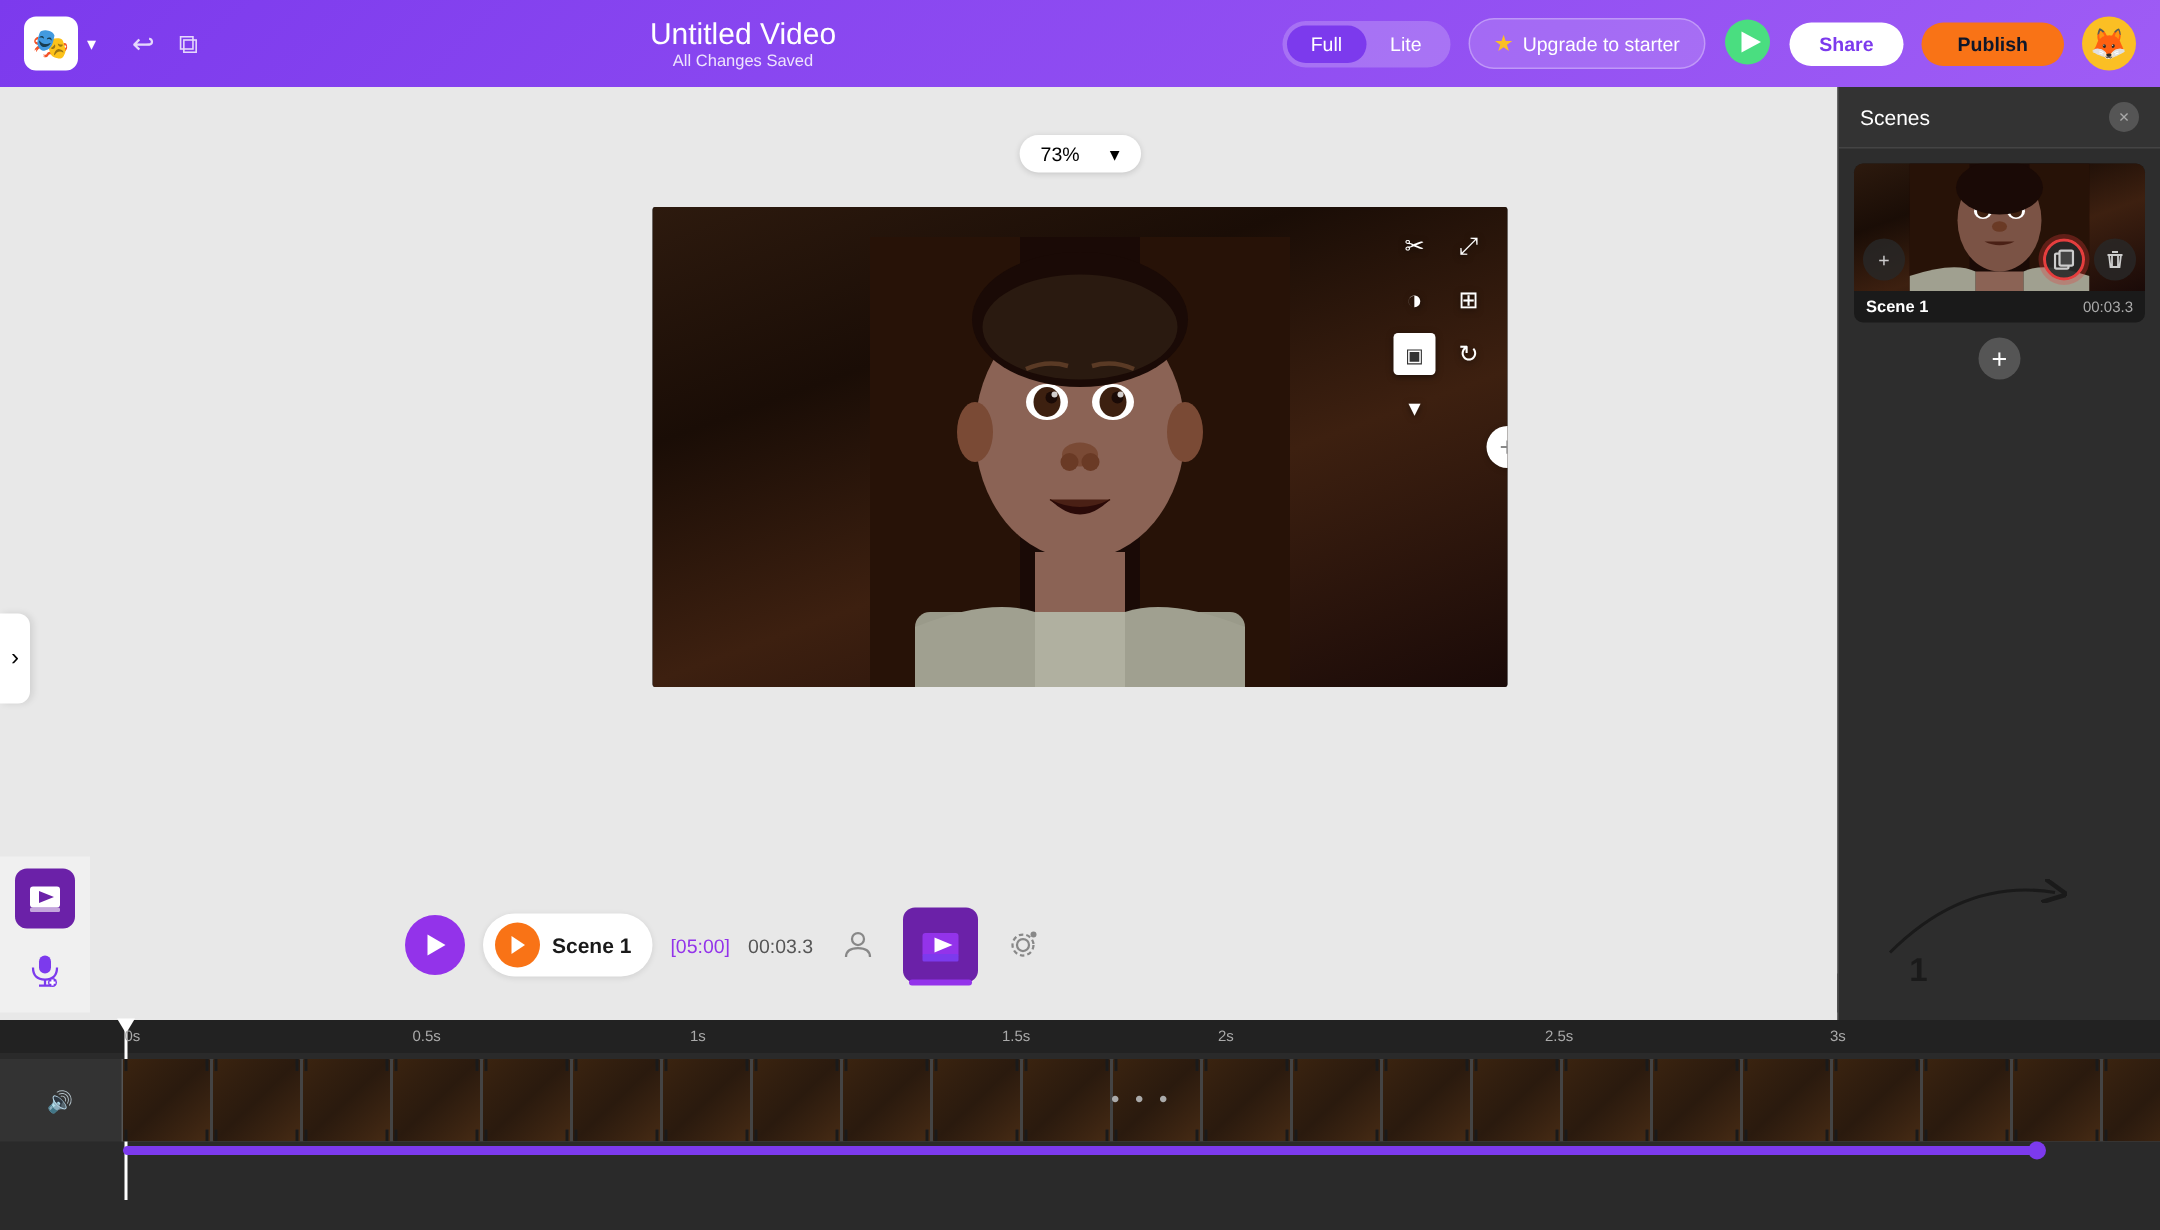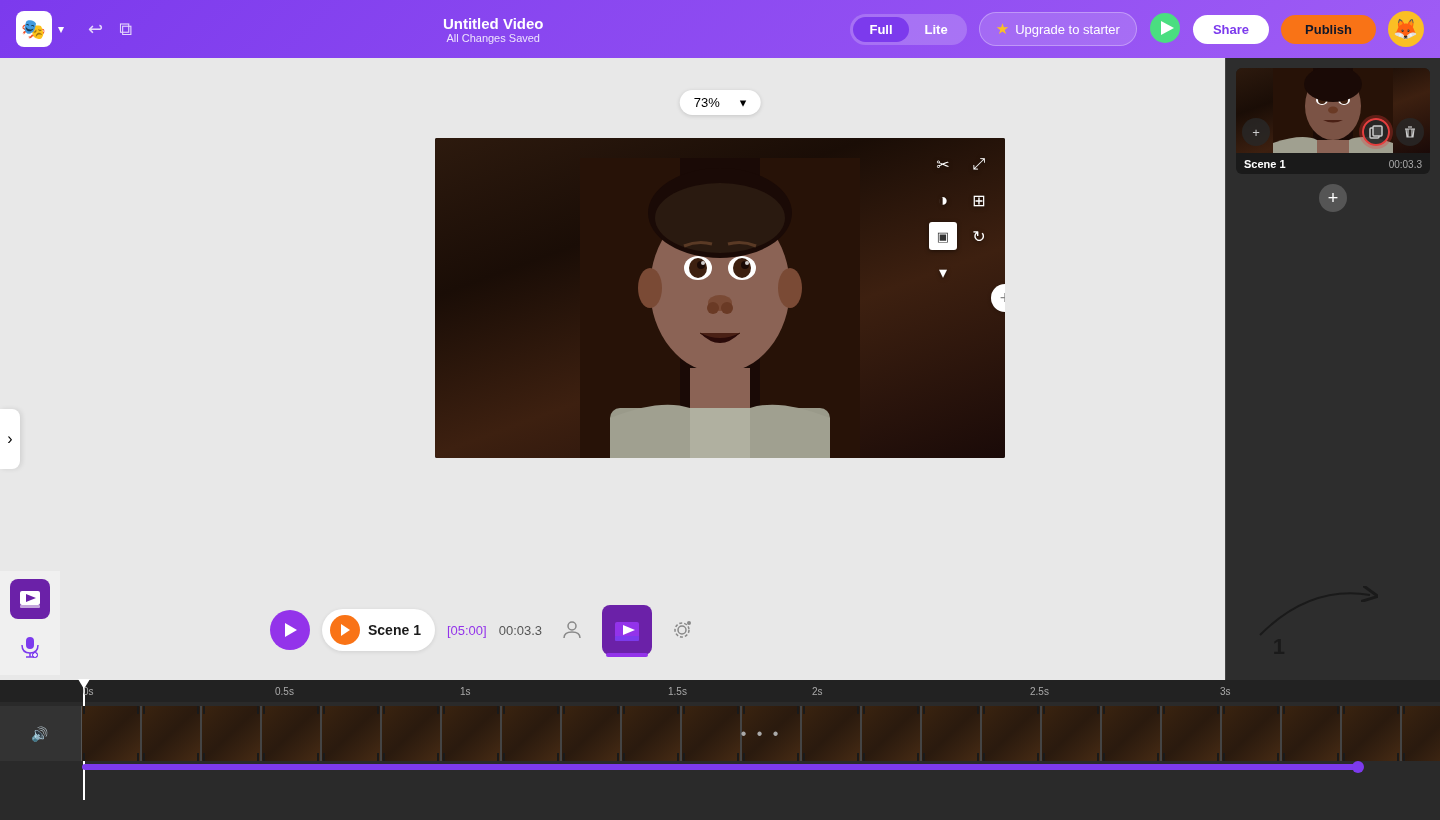--- a/index.html
+++ b/index.html
@@ -8,26 +8,26 @@
     
     #header {
       position: absolute; top: 0; left: 0; right: 0; height: 58px;
       background: linear-gradient(135deg, #7c3aed, #9f5cf5);
       display: flex; align-items: center; padding: 0 16px; gap: 12px; z-index: 100;
     }
     #logo-area { display: flex; align-items: center; gap: 6px; }
     #logo-icon { width: 36px; height: 36px; background: #fff; border-radius: 8px; display: flex; align-items: center; justify-content: center; font-size: 20px; }
     #logo-chevron { color: #fff; font-size: 12px; cursor: pointer; }
     #header-center { flex: 1; display: flex; flex-direction: column; align-items: center; justify-content: center; }
-    #video-title { color: #fff; font-size: 15px; font-weight: 700; }
+    #video-title { color: #fff; font-size: 20px; font-weight: 400; }
     #save-status { color: rgba(255,255,255,0.85); font-size: 11px; }
     #header-left-actions { display: flex; align-items: center; gap: 8px; margin-left: 8px; }
     .header-icon-btn { background: none; border: none; color: rgba(255,255,255,0.8); cursor: pointer; font-size: 18px; padding: 4px; }
     #full-lite-toggle { display: flex; background: rgba(255,255,255,0.2); border-radius: 20px; padding: 3px; }
-    .toggle-btn { border: none; border-radius: 16px; padding: 5px 16px; font-size: 13px; font-weight: 700; cursor: pointer; text-align: right; }
+    .toggle-btn { border: none; border-radius: 16px; padding: 5px 16px; font-size: 13px; font-weight: 400; cursor: pointer; text-align: right; }
     .toggle-btn.active { background: #7c3aed; color: #fff; }
     .toggle-btn.inactive { background: transparent; color: #fff; }
     #upgrade-btn { display: flex; align-items: center; gap: 6px; background: rgba(255,255,255,0.15); border: 1px solid rgba(255,255,255,0.3); border-radius: 20px; color: #fff; padding: 7px 16px; font-size: 13px; font-weight: 500; cursor: pointer; }
     #upgrade-btn .star { color: #fbbf24; font-size: 15px; }
     #play-btn-header { background: none; border: none; cursor: pointer; }
     #play-btn-header svg { width: 32px; height: 32px; }
     #share-btn { background: #fff; border: none; border-radius: 20px; color: #7c3aed; padding: 7px 20px; font-size: 13px; font-weight: 600; cursor: pointer; }
     #publish-btn { background: #f97316; border: none; border-radius: 20px; color: #0f172a; padding: 7px 24px; font-size: 13px; font-weight: 600; cursor: pointer; }
     #user-avatar { width: 36px; height: 36px; border-radius: 50%; background: #fbbf24; display: flex; align-items: center; justify-content: center; font-size: 20px; cursor: pointer; }
 
@@ -469,20 +469,24 @@
         </div>
       </div>
     </div>
 
     <div id="timeline-progress" style="margin-top:3px;">
       <div id="progress-thumb"></div>
     </div>
   </div>
 
   <div id="scenes-panel">
+    <div id="scenes-panel-header">
+      <span id="scenes-panel-title">Scenes</span>
+      <button id="scenes-panel-close">×</button>
+    </div>
 
     <div id="scene-card">
       <div id="scene-thumbnail">
         <svg id="scene-thumb-face" viewBox="0 0 120 85">
           <rect width="120" height="85" fill="#1a0a06"></rect>
           <rect x="0" y="0" width="40" height="85" fill="#2d1508" opacity="0.7"></rect>
           <rect x="80" y="0" width="40" height="85" fill="#2d1508" opacity="0.7"></rect>
           <ellipse cx="60" cy="38" rx="28" ry="34" fill="#7B5345"></ellipse>
           <ellipse cx="49" cy="32" rx="6" ry="5" fill="#fff"></ellipse>
           <ellipse cx="71" cy="32" rx="6" ry="5" fill="#fff"></ellipse>

